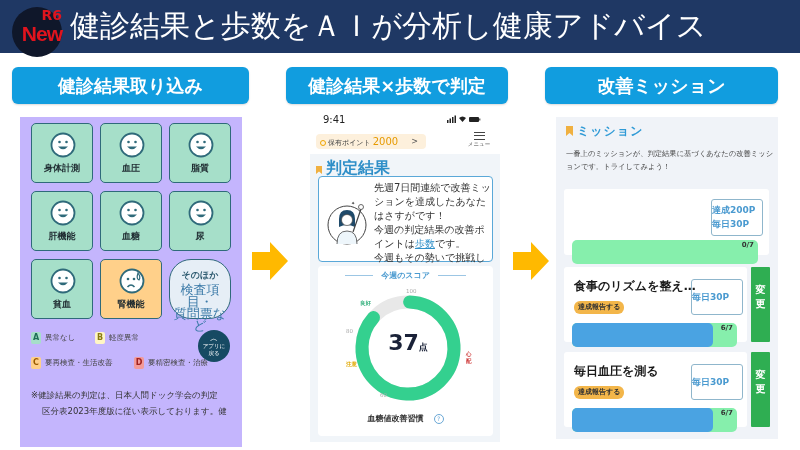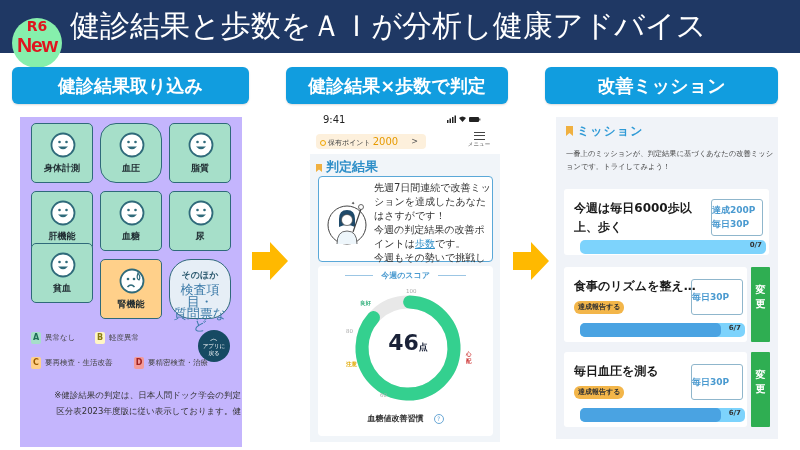--- a/index.html
+++ b/index.html
@@ -1,55 +1,55 @@
 <!DOCTYPE html>
 <html><head>
 <meta charset="utf-8">
 <style>
   * { box-sizing: border-box; margin: 0; padding: 0; }
   html, body { width: 800px; height: 450px; overflow: hidden; background: #ffffff; font-family: "DejaVu Sans", "Liberation Sans", sans-serif; }
   .banner { position: absolute; left: 0; top: 0; width: 800px; height: 53px; background: #1f3864; }
-  .new-badge { position: absolute; left: 12px; top: 18px; width: 50px; height: 50px; border-radius: 50%; background: #86efac; text-align: center; }
+  .new-badge { position: absolute; left: 12px; top: 7px; width: 50px; height: 50px; border-radius: 50%; background: #0f172a; text-align: right; }
   .new-badge .r6 { position: absolute; left: 0; right: 0; top: 1px; color: #e0141e; font-size: 14px; font-weight: bold; line-height: 14px; }
   .new-badge .new { position: absolute; left: 0; right: 0; top: 14px; color: #e0141e; font-size: 21px; font-weight: bold; line-height: 26px; letter-spacing: -1px; font-family: "Liberation Sans", sans-serif; }
   .banner-title { position: absolute; left: 70px; top: 6px; color: #fff; font-size: 30px; line-height: 40px; white-space: nowrap; font-family: "DejaVu Sans", sans-serif; letter-spacing: 0px; }
 
   .step-header { position: absolute; top: 67px; height: 37px; background: #119ddf; border-radius: 6px; color: #fff; font-size: 18px; line-height: 37px; text-align: center; font-weight: bold; box-shadow: 0 1px 2px rgba(0,0,0,0.15); }
 
   .panel { position: absolute; background: #f4f5f7; }
   .panel1 { left: 20px; top: 117px; width: 222px; height: 330px; background: #c4b5fd; overflow: hidden; }
   .tile { position: absolute; width: 62px; height: 60px; border: 1.5px solid #2f6a7a; border-radius: 5px; background: #a6dfc9; text-align: center; }
   .tile.warn { background: #ffd08a; }
   .tile.other { background: #e6eef6; border-radius: 22px; }
   .face { position: absolute; left: 18px; top: 8px; width: 26px; height: 26px; }
   .tile-label { position: absolute; left: 0; right: 0; bottom: 7px; font-size: 9px; font-weight: bold; color: #1e2a30; }
   .other-title { position: absolute; left: 0; right: 0; top: 9px; font-size: 9px; font-weight: bold; color: #2d5a6f; }
   .other-sub { position: absolute; left: 0; right: 0; top: 24px; font-size: 13px; color: #3b7aa8; line-height: 12px; }
 
   .legend { position: absolute; font-size: 7.5px; color: #444; white-space: nowrap; }
   .legend .key { display: inline-block; width: 10px; height: 12px; line-height: 12px; text-align: center; font-weight: bold; font-size: 8px; border-radius: 2px; margin-right: 4px; }
   .back-btn { position: absolute; left: 178px; top: 213px; width: 32px; height: 32px; border-radius: 50%; background: #164a63; color: #fff; text-align: center; font-size: 5.5px; line-height: 7px; padding-top: 5px; }
   .back-btn .chev { font-size: 8px; line-height: 8px; }
-  .note { position: absolute; left: 11px; top: 270px; width: 210px; font-size: 8.5px; color: #333; line-height: 16px; text-align: right; }
+  .note { position: absolute; left: 11px; top: 270px; width: 210px; font-size: 8.5px; color: #333; line-height: 16px; }
 
   .arrow { position: absolute; width: 36px; height: 38px; }
 
   .phone { position: absolute; left: 298px; top: 112px; width: 205px; height: 330px; background: #ffffff; overflow: hidden; }
   .status-time { position: absolute; left: 25px; top: 2px; font-size: 10px; color: #222; }
   .status-icons { position: absolute; right: 22px; top: 3px; font-size: 8px; color: #222; }
   .points-pill { position: absolute; left: 18px; top: 22px; width: 110px; height: 15px; background: #fdf0dc; border-radius: 4px; font-size: 7px; color: #444; line-height: 15px; padding-left: 4px; white-space: nowrap; }
   .points-pill .dot { display: inline-block; width: 6px; height: 6px; border: 1.5px solid #f0a500; border-radius: 50%; vertical-align: middle; margin-right: 2px; }
   .points-pill .pts { color: #e69a00; font-size: 10px; margin-left: 2px; }
   .points-pill .gt { position: absolute; right: 8px; top: 0; font-size: 8px; color: #555; }
   .menu-icon { position: absolute; right: 12px; top: 20px; width: 24px; text-align: center; }
   .menu-icon .bars { width: 11px; height: 8px; margin: 0 auto; border-top: 1.5px solid #444; border-bottom: 1.5px solid #444; position: relative; }
   .menu-icon .bars::after { content: ""; position: absolute; left: 0; right: 0; top: 2px; border-top: 1.5px solid #444; }
   .menu-icon .lbl { font-size: 5.5px; color: #444; margin-top: 1px; }
   .phone-body { position: absolute; left: 12px; top: 42px; width: 190px; height: 290px; background: #f1f5f9; }
-  .result-title { position: absolute; left: 6px; top: 4px; font-size: 13px; color: #2f8fc8; font-weight: bold; }
+  .result-title { position: absolute; left: 6px; top: 4px; font-size: 16px; color: #2f8fc8; font-weight: bold; }
   .result-title .mark { display: inline-block; width: 6px; height: 8px; background: #f0b040; margin-right: 4px; vertical-align: -1px; clip-path: polygon(0 0,100% 0,100% 100%,50% 70%,0 100%); }
   .result-box { position: absolute; left: 8px; top: 22px; width: 175px; height: 86px; background: #fff; border: 1.5px solid #5aa8d8; border-radius: 4px; }
   .result-text { position: absolute; left: 55px; top: 4px; width: 118px; font-size: 10px; line-height: 14px; color: #333; }
   .result-text .link { color: #2f8fc8; text-decoration: underline; }
   .avatar { position: absolute; left: 6px; top: 18px; width: 44px; height: 50px; }
   .score-card { position: absolute; left: 8px; top: 112px; width: 175px; height: 170px; background: #fff; border-radius: 4px; }
   .score-title { position: absolute; left: 0; right: 0; top: 4px; text-align: center; font-size: 8px; color: #4a9ad0; font-weight: bold; }
   .score-title::before, .score-title::after { content: ""; display: inline-block; width: 28px; border-top: 1px solid #9cc6e4; vertical-align: middle; margin: 0 8px; }
   .gauge { position: absolute; left: 30px; top: 22px; width: 120px; height: 120px; }
   .gauge-label { position: absolute; font-size: 5.5px; }
@@ -59,21 +59,21 @@
   .habit .help { display: inline-block; width: 10px; height: 10px; border: 1px solid #6aa8d6; border-radius: 50%; color: #6aa8d6; font-size: 6px; line-height: 8px; margin-left: 10px; font-weight: normal; }
 
   .panel3 { left: 556px; top: 117px; width: 222px; height: 322px; background: #f0f3f8; }
   .mission-title { position: absolute; left: 10px; top: 6px; font-size: 12px; color: #2f9ad6; font-weight: bold; letter-spacing: 1px; }
   .mission-title .mark { display: inline-block; width: 7px; height: 10px; background: #f0b040; margin-right: 4px; vertical-align: -1px; clip-path: polygon(0 0,100% 0,100% 100%,50% 70%,0 100%); }
   .mission-desc { position: absolute; left: 10px; top: 30px; width: 210px; font-size: 7.3px; line-height: 13px; color: #444; }
   .mcard { position: absolute; left: 8px; width: 205px; background: #fff; border-radius: 3px; }
   .mcard .mname { position: absolute; left: 10px; top: 10px; font-size: 12px; font-weight: bold; color: #1a1a1a; line-height: 19px; white-space: nowrap; }
   .mcard .reward { position: absolute; width: 52px; border: 1px solid #8fb6cc; border-radius: 3px; text-align: left; font-size: 9px; color: #4a9ad0; font-weight: bold; line-height: 14px; padding-top: 3px; }
   .mcard .report { position: absolute; left: 10px; height: 13px; background: #f3b64a; border-radius: 6px; font-size: 7px; color: #333; padding: 0 4px; line-height: 13px; font-weight: bold; }
-  .mcard .bar { position: absolute; left: 16px; height: 14px; background: #7dd3fc; border-radius: 5px; }
+  .mcard .bar { position: absolute; left: 8px; height: 24px; background: #86efac; border-radius: 5px; }
   .mcard .bar .fill { position: absolute; left: 0; top: 0; bottom: 0; background: #4aa3e2; border-radius: 5px; }
   .mcard .bar .count { position: absolute; right: 4px; top: 0; font-size: 7px; line-height: 10px; color: #333; font-weight: bold; }
   .change-btn { position: absolute; width: 19px; background: #2fae52; color: #fff; font-size: 10px; font-weight: bold; text-align: center; line-height: 14px; padding-top: 16px; border-radius: 1px; }
 </style>
 </head>
 <body>
 
 <div class="banner">
   <div class="new-badge">
     <div class="r6">R6</div>
@@ -90,21 +90,21 @@
 
   <div class="tile" style="left:11px; top:6px;">
     <svg class="face" viewBox="0 0 26 26">
         <circle cx="13" cy="13" r="11.5" fill="#fff" stroke="#2f6a7a" stroke-width="1.8"></circle>
         <circle cx="9.5" cy="10" r="1.3" fill="#2f6a7a"></circle>
         <circle cx="16.5" cy="10" r="1.3" fill="#2f6a7a"></circle>
         <path d="M8 14.5 Q13 20 18 14.5 Z" fill="#2f6a7a"></path>
       </svg>
     <div class="tile-label">身体計測</div>
   </div>
-  <div class="tile" style="left:80px; top:6px;border-radius:16px;">
+  <div class="tile" style="left:80px; top:6px;">
     <svg class="face" viewBox="0 0 26 26">
         <circle cx="13" cy="13" r="11.5" fill="#fff" stroke="#2f6a7a" stroke-width="1.8"></circle>
         <circle cx="9.5" cy="10" r="1.3" fill="#2f6a7a"></circle>
         <circle cx="16.5" cy="10" r="1.3" fill="#2f6a7a"></circle>
         <path d="M8 14.5 Q13 20 18 14.5 Z" fill="#2f6a7a"></path>
       </svg>
     <div class="tile-label">血圧</div>
   </div>
   <div class="tile" style="left:149px; top:6px;">
     <svg class="face" viewBox="0 0 26 26">
@@ -137,21 +137,21 @@
   <div class="tile" style="left:149px; top:74px;">
     <svg class="face" viewBox="0 0 26 26">
         <circle cx="13" cy="13" r="11.5" fill="#fff" stroke="#2f6a7a" stroke-width="1.8"></circle>
         <circle cx="9.5" cy="10" r="1.3" fill="#2f6a7a"></circle>
         <circle cx="16.5" cy="10" r="1.3" fill="#2f6a7a"></circle>
         <path d="M8 14.5 Q13 20 18 14.5 Z" fill="#2f6a7a"></path>
       </svg>
     <div class="tile-label">尿</div>
   </div>
 
-  <div class="tile" style="left:11px; top:126px;">
+  <div class="tile" style="left:11px; top:142px;">
     <svg class="face" viewBox="0 0 26 26">
         <circle cx="13" cy="13" r="11.5" fill="#fff" stroke="#2f6a7a" stroke-width="1.8"></circle>
         <circle cx="9.5" cy="10" r="1.3" fill="#2f6a7a"></circle>
         <circle cx="16.5" cy="10" r="1.3" fill="#2f6a7a"></circle>
         <path d="M8 14.5 Q13 20 18 14.5 Z" fill="#2f6a7a"></path>
       </svg>
     <div class="tile-label">貧血</div>
   </div>
   <div class="tile warn" style="left:80px; top:142px;">
     <svg class="face" viewBox="0 0 26 26">
@@ -250,36 +250,32 @@
         <svg width="120" height="120" viewBox="0 0 120 120">
           <circle cx="60" cy="60" r="46" fill="none" stroke="#e8e8e8" stroke-width="13"></circle>
           <circle cx="60" cy="60" r="46" fill="none" stroke="#34d08f" stroke-width="13" stroke-linecap="round" stroke-dasharray="248 289" transform="rotate(-88 60 60)"></circle>
         </svg>
         <div class="gauge-label" style="left:58px; top:0px; color:#aaa;">100</div>
         <div class="gauge-label" style="left:12px; top:12px; color:#2fae7a; font-weight:bold;">良好</div>
         <div class="gauge-label" style="left:-2px; top:40px; color:#aaa;">80</div>
         <div class="gauge-label" style="left:-2px; top:73px; color:#e0a800; font-weight:bold;">注意</div>
         <div class="gauge-label" style="left:32px; top:104px; color:#aaa;">60</div>
         <div class="gauge-label" style="left:118px; top:63px; color:#d04040; font-weight:bold;">心配</div>
-        <div class="score-value" style="top:42px;"><span>46</span><span class="unit">点</span></div>
+        <div class="score-value" style="top:42px;"><span>37</span><span class="unit">点</span></div>
       </div>
       <div class="habit"><span>血糖値改善習慣</span><span class="help">?</span></div>
     </div>
   </div>
 </div>
 
 <div class="panel panel3">
   <div class="mission-title"><span class="mark"></span><span>ミッション</span></div>
   <div class="mission-desc">一番上のミッションが、判定結果に基づくあなたの改善ミッションです。トライしてみよう！</div>
 
   <div class="mcard" style="top:72px; height:66px;">
-    <div class="mname">
-      <div>今週は毎日6000歩以</div>
-      <div>上、歩く</div>
-    </div>
     <div class="reward" style="right:6px; top:10px; height:37px;">
       <div>達成200P</div>
       <div>毎日30P</div>
     </div>
     <div class="bar" style="top:51px; width:186px;">
       <div class="fill" style="width:0%;"></div>
       <div class="count">0/7</div>
     </div>
   </div>
 

